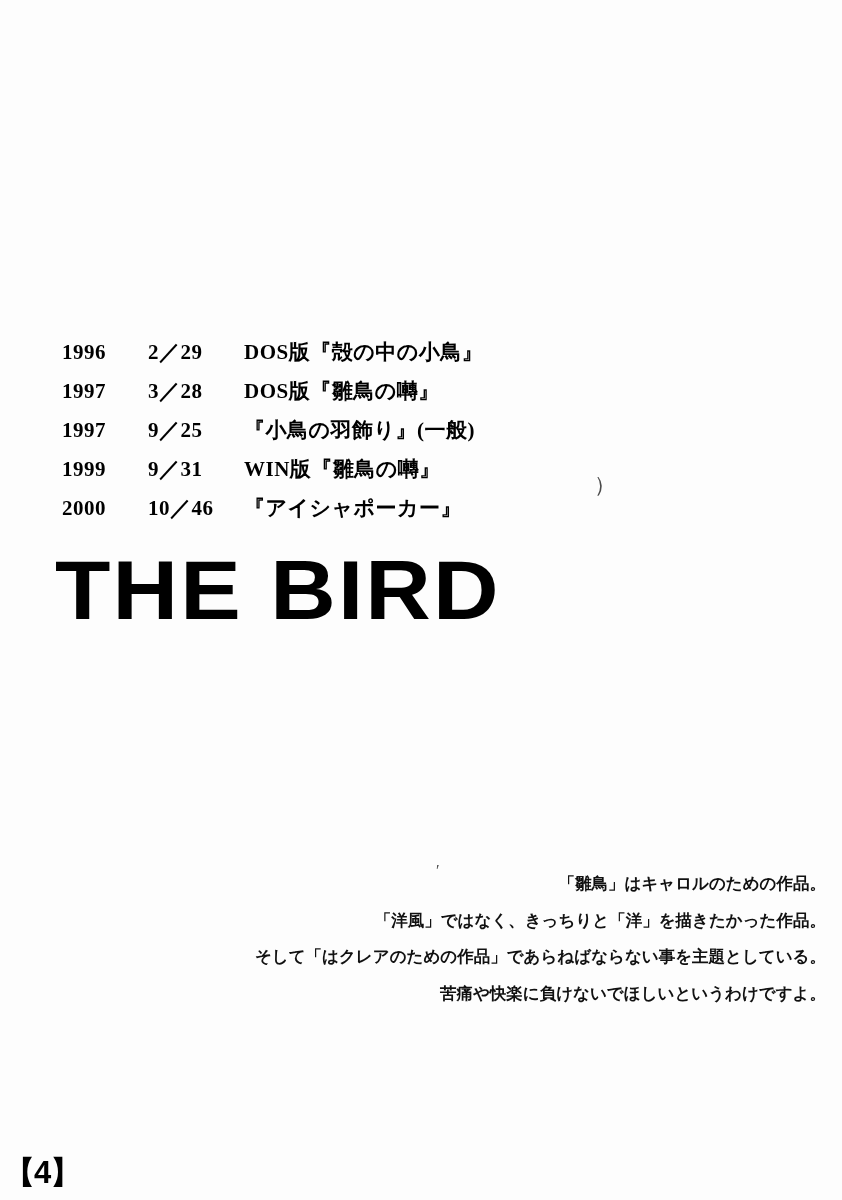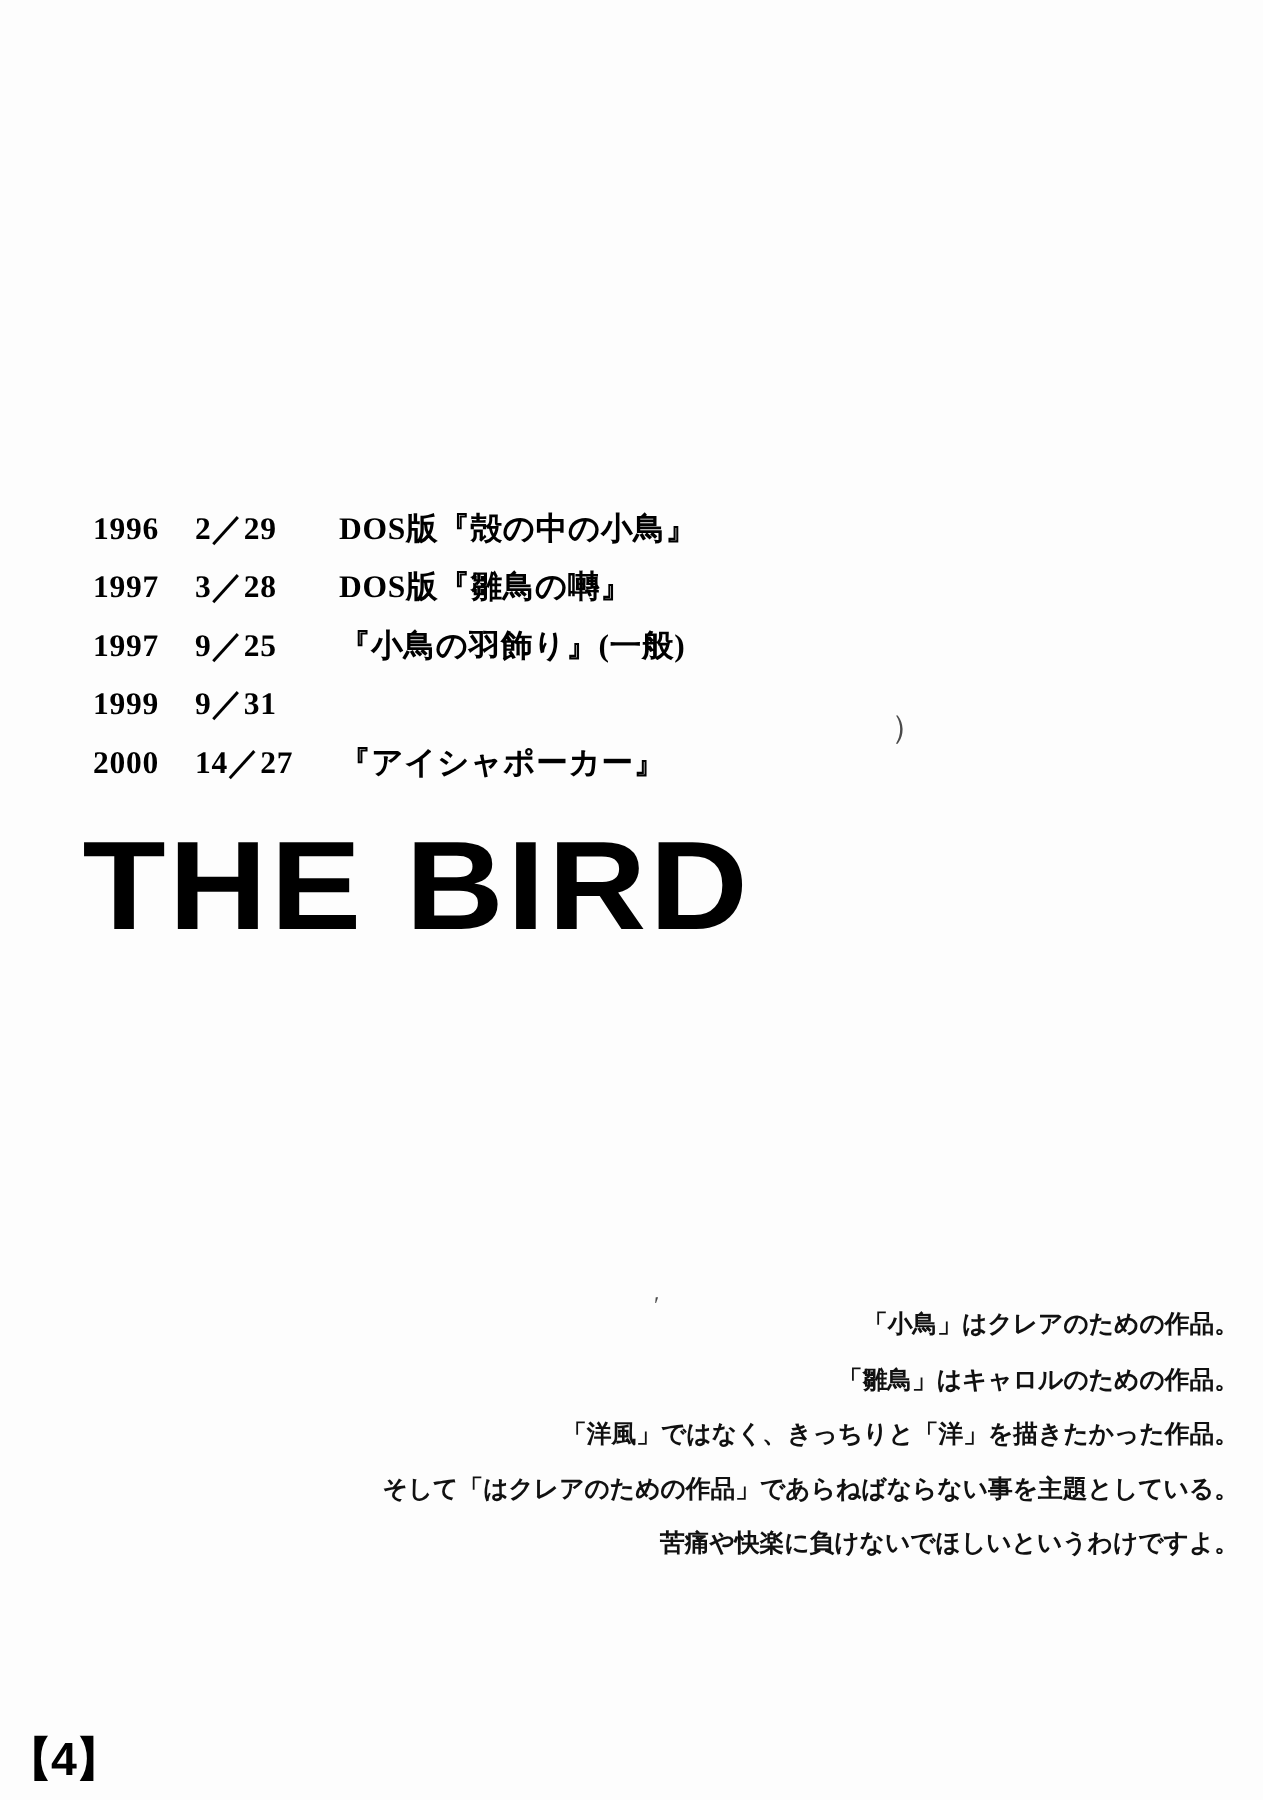--- a/index.html
+++ b/index.html
@@ -41,20 +41,21 @@
     white-space: nowrap;
     letter-spacing: 0.5px;
   }
   .chrono-year {
     display: inline-block;
     min-width: 68px;
   }
   .chrono-date {
     display: inline-block;
     min-width: 96px;
+    margin-left: 18px;
   }
   .chrono-title {
     display: inline-block;
     text-align: right;
   }
 
   
   .big-title {
     position: absolute;
     left: 55px;
@@ -140,36 +141,36 @@
       <span class="chrono-title">DOS版『雛鳥の囀』</span>
     </div>
     <div class="chrono-row">
       <span class="chrono-year">1997</span>
       <span class="chrono-date">9／25</span>
       <span class="chrono-title">『小鳥の羽飾り』(一般)</span>
     </div>
     <div class="chrono-row">
       <span class="chrono-year">1999</span>
       <span class="chrono-date">9／31</span>
+      <span class="chrono-title">WIN版『雛鳥の囀』</span>
     </div>
     <div class="chrono-row">
       <span class="chrono-year">2000</span>
-      <span class="chrono-date">14／27</span>
+      <span class="chrono-date">10／46</span>
       <span class="chrono-title">『アイシャポーカー』</span>
     </div>
   </div>
 
   <div class="mark mark-paren">）</div>
 
   <div class="big-title">THE BIRD</div>
 
   <div class="mark mark-tick">′</div>
 
   <div class="commentary">
-    <p>「小鳥」はクレアのための作品。</p>
     <p>「雛鳥」はキャロルのための作品。</p>
     <p>「洋風」ではなく、きっちりと「洋」を描きたかった作品。</p>
     <p>そして「はクレアのための作品」であらねばならない事を主題としている。</p>
     <p>苦痛や快楽に負けないでほしいというわけですよ。</p>
   </div>
 
   <div class="page-number">【4】</div>
 
 </div>
 

